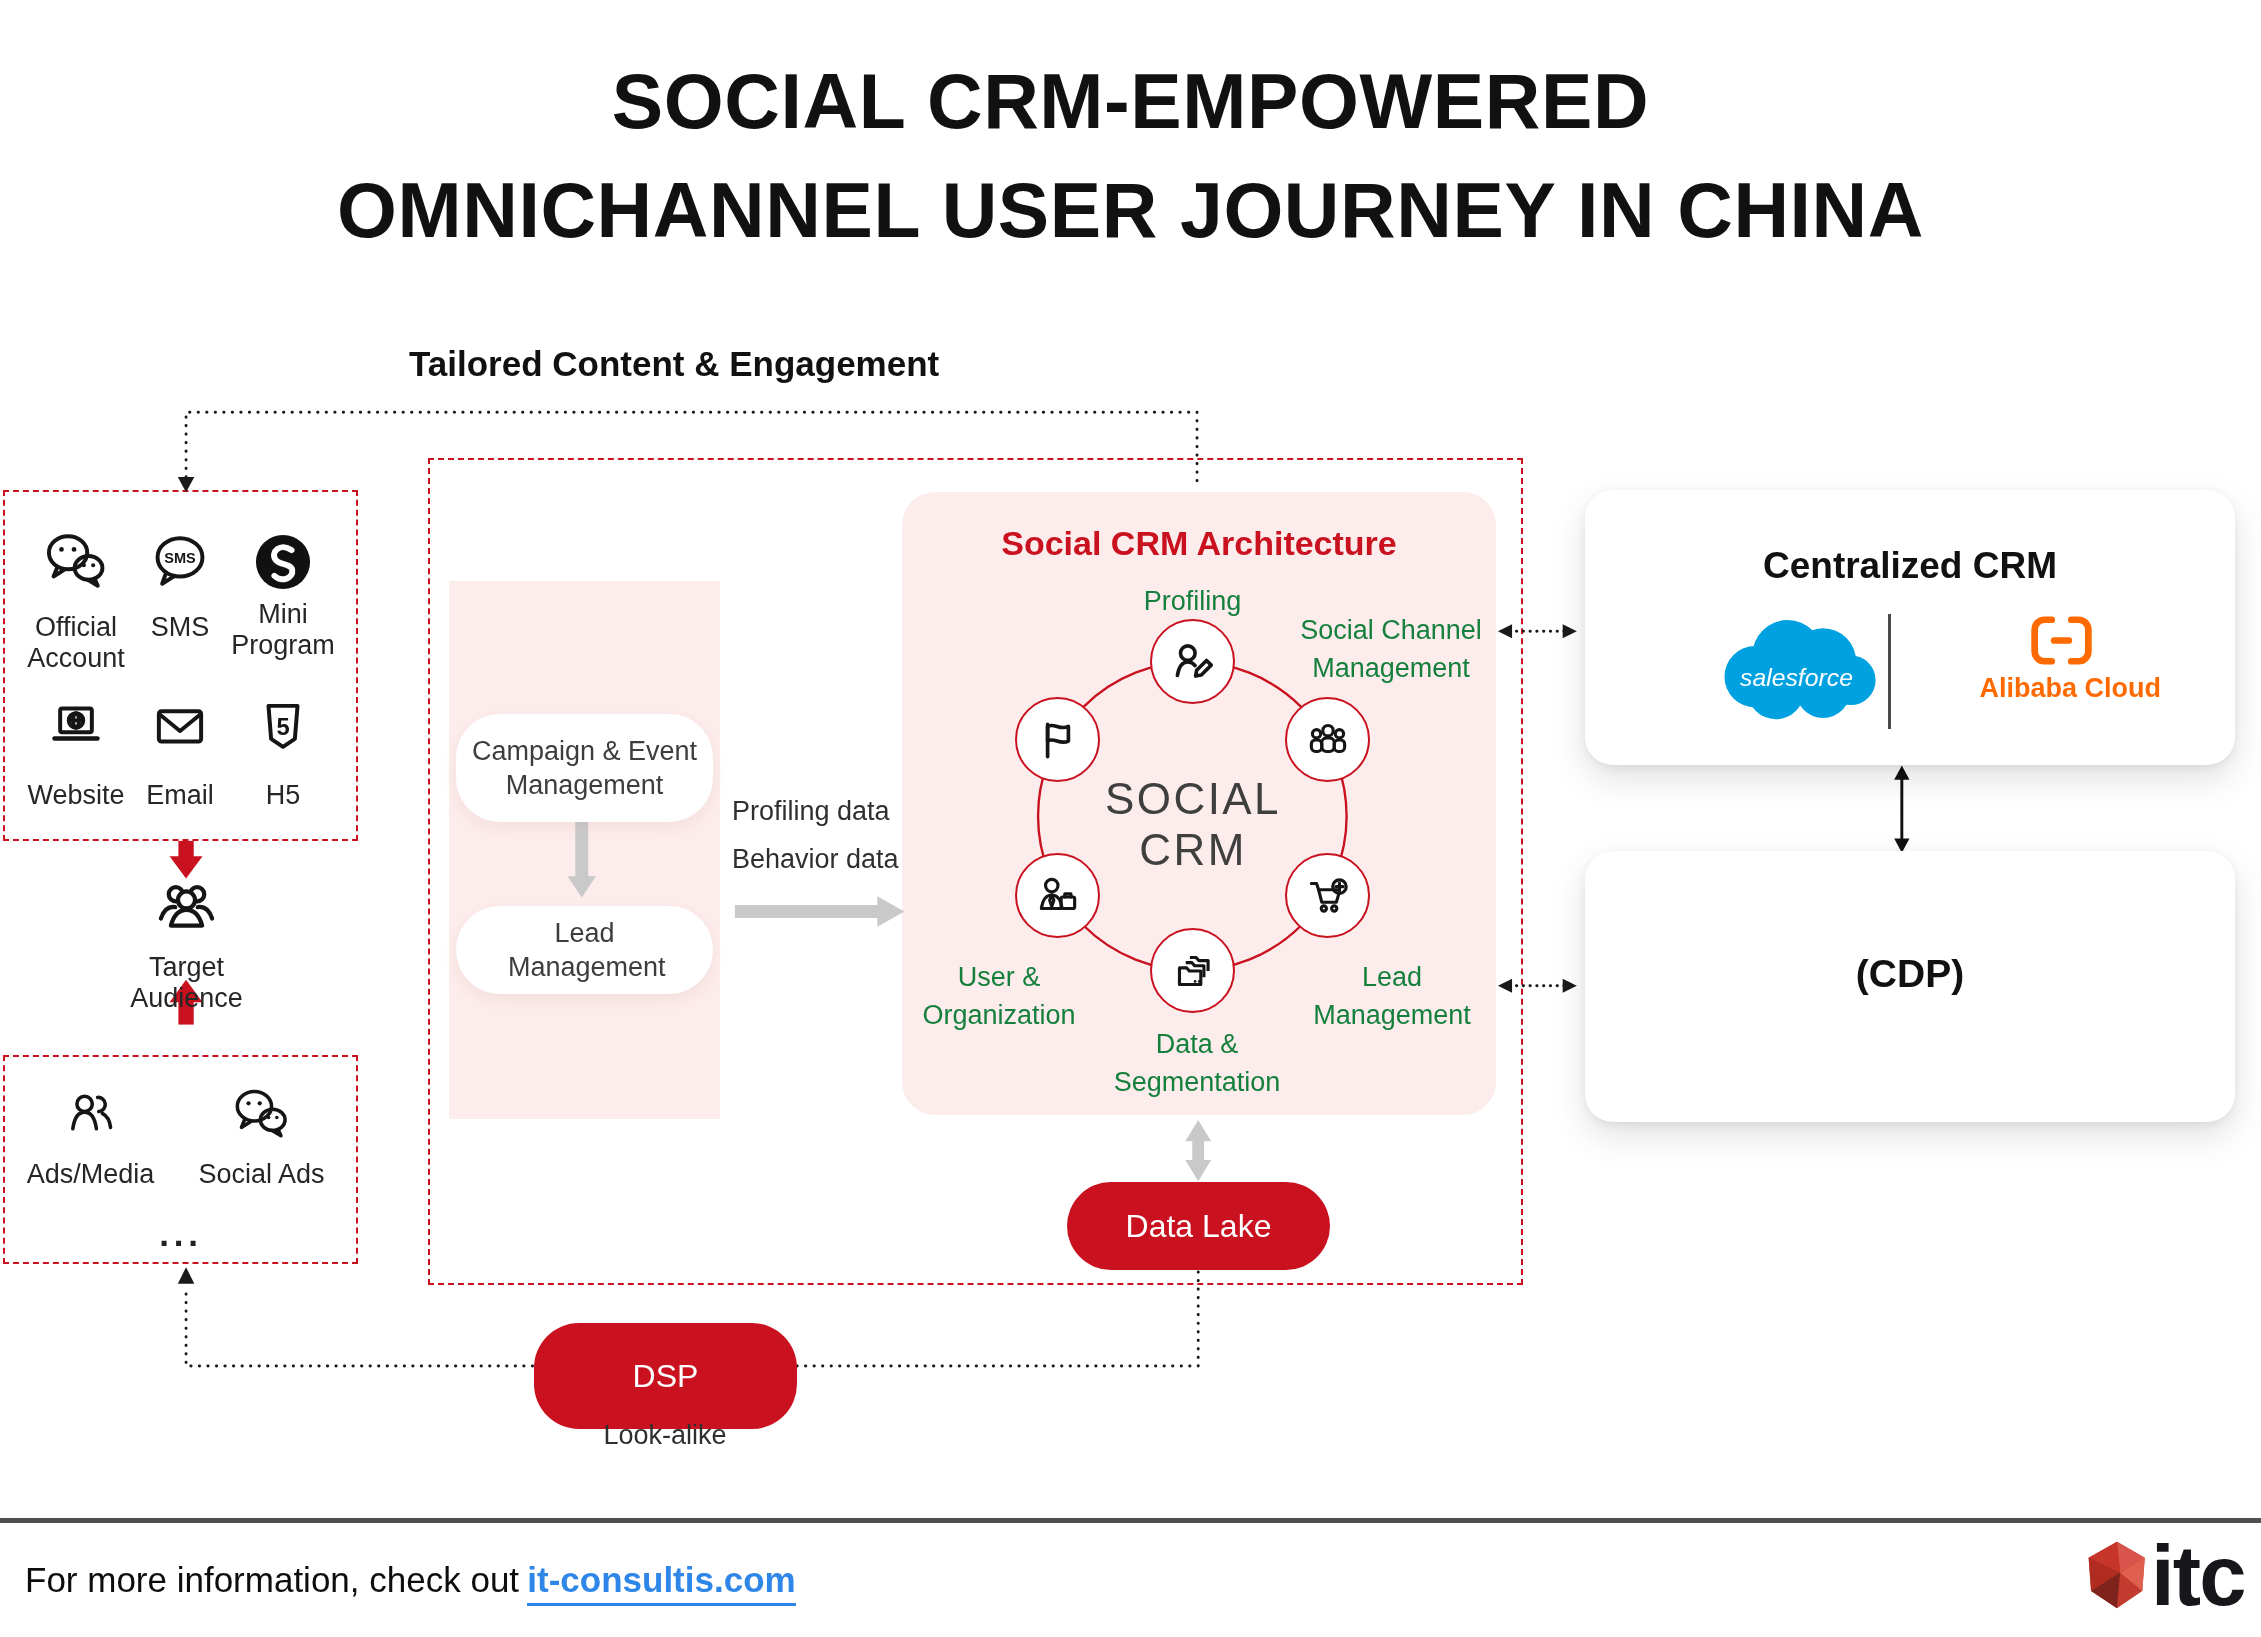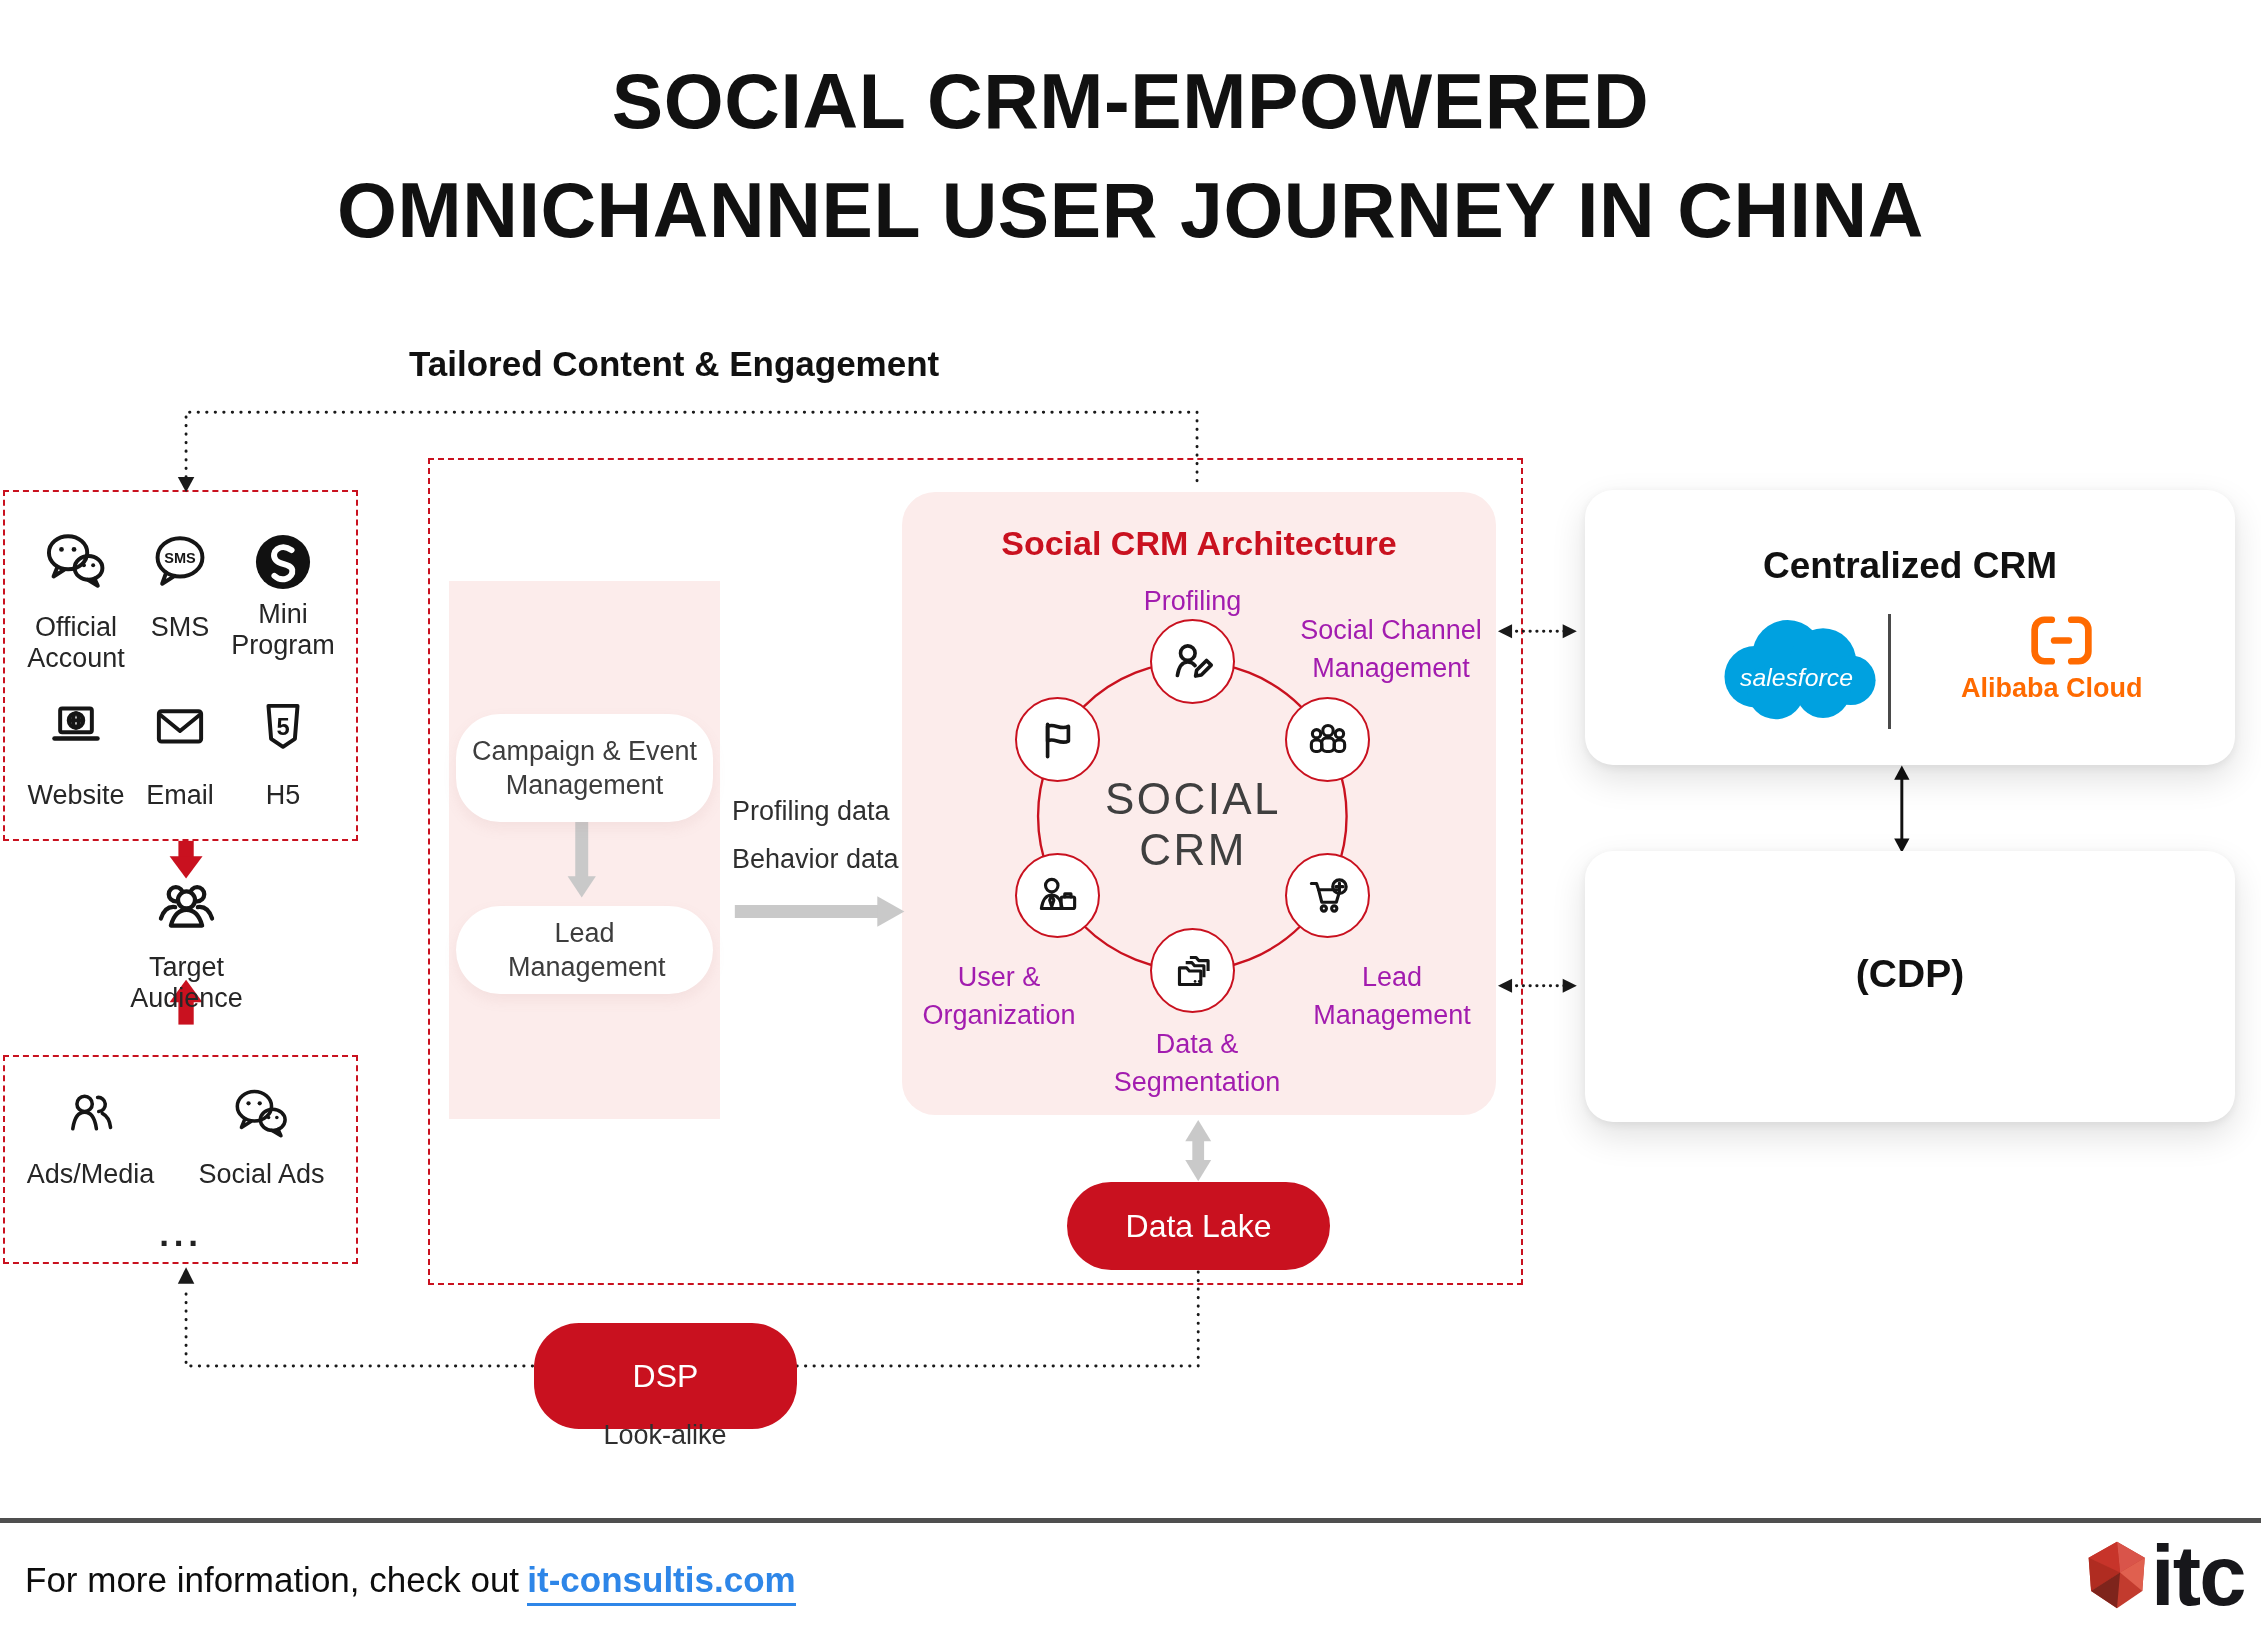--- a/index.html
+++ b/index.html
@@ -38,36 +38,36 @@
 
   .flow-label{font-size:27px;color:#2f2f2f;}
 
   .arch-title{left:902px;top:524px;width:594px;text-align:center;
               font-size:34px;font-weight:bold;color:#C9111F;}
   .crm-center{left:1075px;top:773px;width:236px;text-align:center;
               font-size:44px;line-height:51px;letter-spacing:2.4px;color:#3f3f3f;}
 
   .node{width:85px;height:85px;border-radius:50%;background:#fff;border:2.4px solid #C9111F;
         box-sizing:border-box;display:flex;align-items:center;justify-content:center;}
-  .node-label{font-size:27px;line-height:38px;color:#a21caf;text-align:center;}
+  .node-label{font-size:27px;line-height:38px;color:#15803d;text-align:center;}
 
   .redpill{background:#C9111F;border-radius:45px;display:flex;align-items:center;justify-content:center;
            color:#fff;font-size:32px;}
   #data-lake-pill{left:1067px;top:1182px;width:263px;height:88px;}
   #dsp-pill{left:534px;top:1323px;width:263px;height:106px;}
 
   .card{background:#fff;border-radius:28px;box-shadow:0 14px 35px rgba(0,0,0,0.12),0 2.4px 8.2px rgba(0,0,0,0.06);}
   #crm-card{left:1585px;top:490px;width:650px;height:275px;}
   #cdp-card{left:1585px;top:851px;width:650px;height:271px;}
   .card-title{font-size:37px;font-weight:bold;color:#111;text-align:center;}
   #crm-title{left:1585px;top:545px;width:650px;}
   .cdp-text{left:1585px;top:947px;width:650px;text-align:center;
             font-size:39px;font-weight:bold;line-height:53px;color:#111;}
   #crm-divider{left:1888px;top:614px;width:2.9px;height:115px;background:#4a4a4a;}
-  .alibaba-name{font-size:27px;font-weight:bold;color:#FF6A00;text-align:left;}
+  .alibaba-name{font-size:27px;font-weight:bold;color:#FF6A00;text-align:right;}
 
   
   #footer-sep{left:0;top:1518px;width:2261px;height:4.7px;background:#4F4F4F;}
   .footer-text{left:25px;top:1560px;font-size:35px;color:#0d0d0d;}
   .footer-text a{color:#2E86E8;text-decoration:none;border-bottom:3.5px solid #2E86E8;
                  padding-bottom:3.5px;font-weight:bold;margin-left:8.2px;}
   .brand-text{left:2151px;top:1526px;font-size:85px;font-weight:bold;color:#17171B;
               letter-spacing:-1.8px;line-height:100px;}
 
   .dots{font-size:35px;font-weight:bold;letter-spacing:4.7px;color:#222;text-align:center;}

